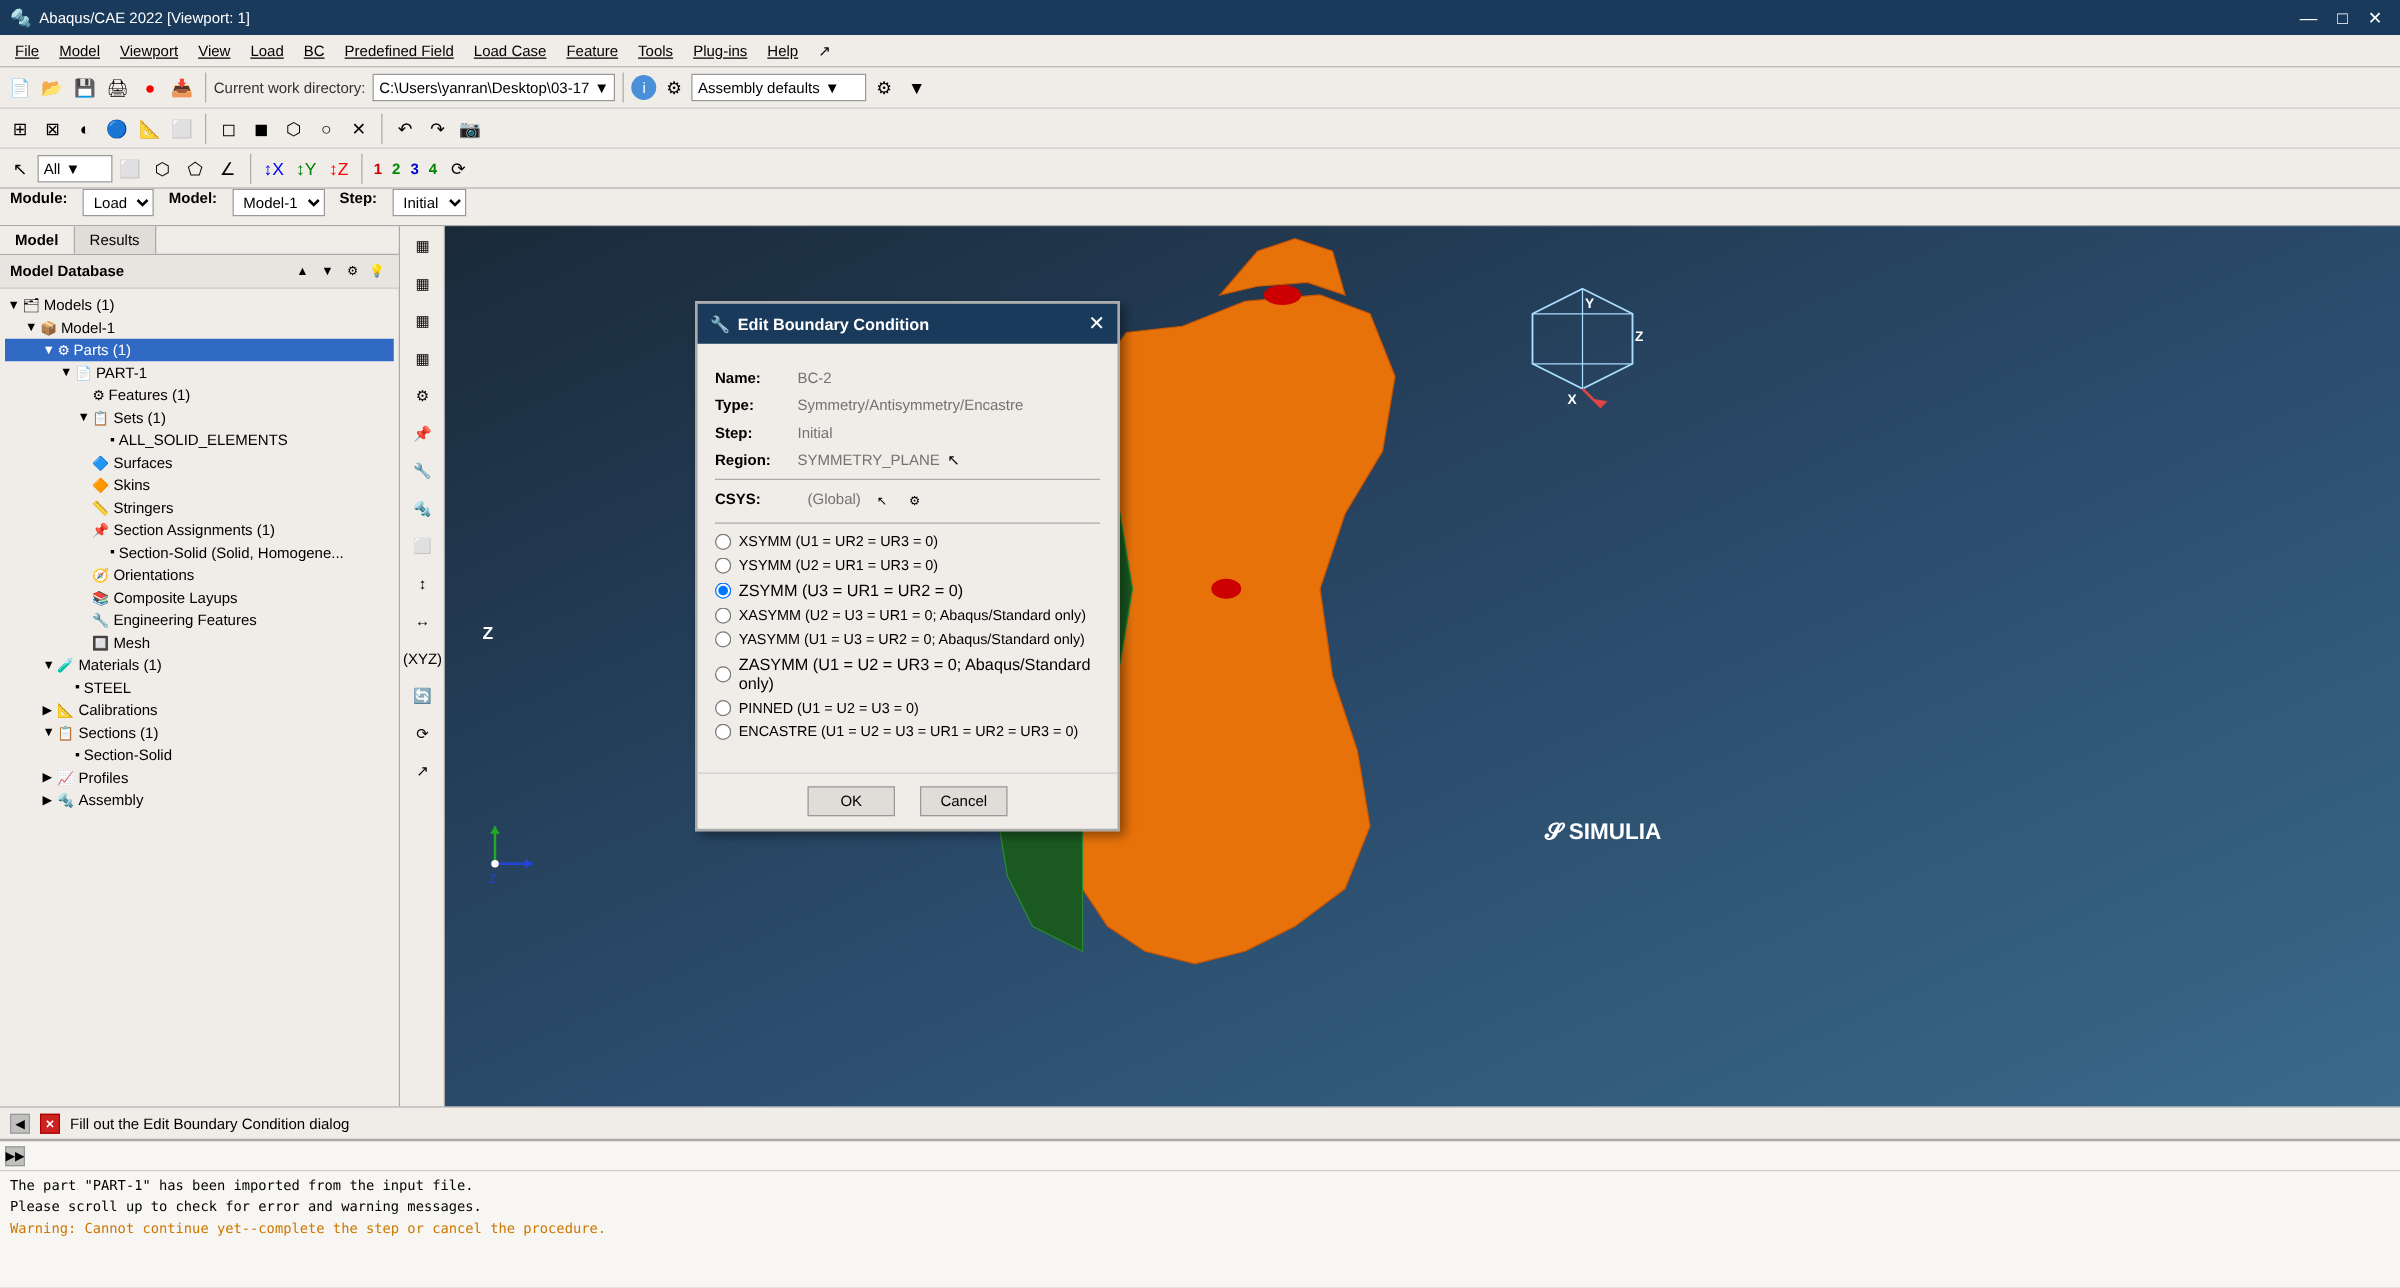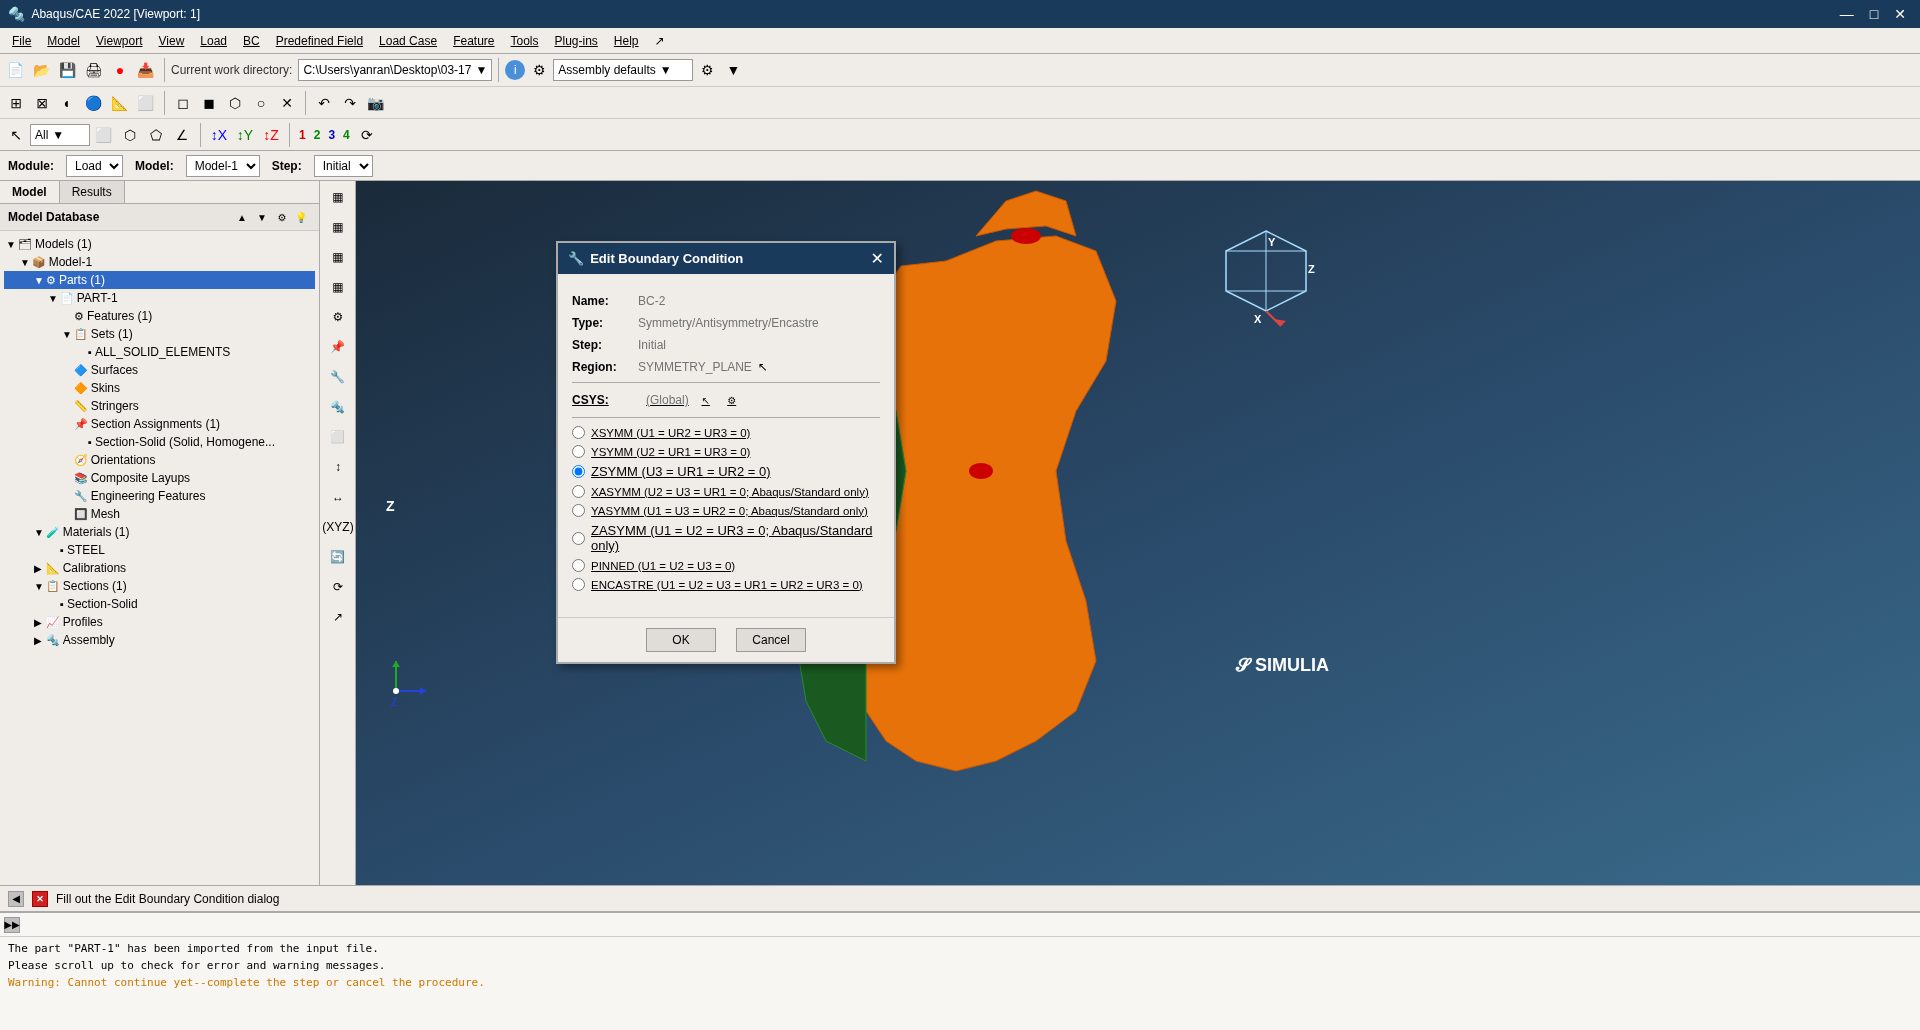--- a/index.html
+++ b/index.html
@@ -19,21 +19,21 @@
     #toolbar-area { background: #f0ede8; border-bottom: 1px solid #aaa; }
     #toolbar1 { display: flex; align-items: center; padding: 2px 4px; gap: 2px; height: 32px; }
     #toolbar2 { display: flex; align-items: center; padding: 2px 4px; gap: 2px; height: 32px; border-top: 1px solid #ccc; }
     #toolbar3 { display: flex; align-items: center; padding: 2px 4px; gap: 2px; height: 32px; border-top: 1px solid #ccc; }
     .tb-sep { width: 1px; height: 24px; background: #aaa; margin: 0 4px; }
     .tb-btn { width: 24px; height: 24px; border: 1px solid transparent; background: none; cursor: pointer; display: flex; align-items: center; justify-content: center; font-size: 14px; }
     .tb-dropdown { display: flex; align-items: center; border: 1px solid #999; background: white; padding: 2px 4px; height: 22px; font-size: 12px; gap: 4px; cursor: pointer; }
     .cwd-label { font-size: 12px; color: #333; margin-right: 4px; }
 
     
-    #module-bar { background: #f0ede8; height: 30px; display: flex; align-items: center; padding: 0 8px; gap: 12px; border-bottom: 1px solid #aaa; }
+    #module-bar { background: #f0ede8; height: 30px; display: flex; align-items: flex-start; padding: 0 8px; gap: 12px; border-bottom: 1px solid #aaa; }
     .module-label { font-size: 12px; font-weight: bold; }
     .module-select { height: 22px; font-size: 12px; border: 1px solid #999; background: white; padding: 0 4px; cursor: pointer; }
 
     
     #left-panel { width: 320px; background: #f0ede8; border-right: 1px solid #aaa; display: flex; flex-direction: column; }
     #tabs-row { display: flex; border-bottom: 1px solid #aaa; }
     .tab { padding: 4px 12px; cursor: pointer; font-size: 12px; border-right: 1px solid #aaa; background: #e0ddd8; }
     .tab.active { background: #f0ede8; font-weight: bold; }
     #tree-header { display: flex; align-items: center; justify-content: space-between; padding: 4px 8px; border-bottom: 1px solid #ccc; background: #e8e5e0; }
     #tree-area { flex: 1; overflow-y: auto; padding: 4px; }
@@ -58,22 +58,22 @@
     #status-messages { flex: 1; overflow-y: auto; padding: 4px 8px; font-family: monospace; font-size: 11px; }
     .status-msg { padding: 1px 0; }
     #dialog { position: absolute; top: 60px; left: 200px; width: 340px; background: #f0ede8; border: 2px solid #aaa; box-shadow: 4px 4px 8px rgba(0,0,0,0.4); pointer-events: all; }
     #dialog-title-bar { background: #1a3a5c; color: white; padding: 6px 10px; display: flex; align-items: center; justify-content: space-between; font-size: 13px; font-weight: bold; }
     #dialog-close { color: white; background: none; border: none; cursor: pointer; font-size: 16px; }
     #dialog-body { padding: 20px 14px; }
     .dialog-row { display: flex; align-items: center; margin-bottom: 8px; font-size: 12px; }
     .dialog-label { font-weight: bold; min-width: 60px; margin-right: 6px; }
     .dialog-value { color: #737373; }
     .dialog-divider { border: none; border-top: 1px solid #aaa; margin: 8px 0; }
-    .dialog-csys-row { display: flex; align-items: center; margin-bottom: 8px; gap: 8px; text-decoration: underline; }
-    .radio-row { display: flex; align-items: center; margin-bottom: 6px; font-size: 12px; gap: 6px; text-decoration: underline; }
+    .dialog-csys-row { display: flex; margin-bottom: 8px; gap: 8px; }
+    .radio-row { display: flex; align-items: center; margin-bottom: 6px; font-size: 12px; gap: 6px; }
     .radio-row input[type="radio"] { margin: 0; }
     #dialog-buttons { display: flex; justify-content: center; gap: 20px; padding: 10px; border-top: 1px solid #ccc; }
     .dialog-btn { min-width: 70px; padding: 4px 12px; font-size: 12px; border: 1px solid #999; background: #e0ddd8; cursor: pointer; }
 
     
     #bottom-hint { height: 26px; background: #f0ede8; border-top: 1px solid #aaa; display: flex; align-items: center; padding: 0 8px; gap: 8px; }
     .hint-btn { width: 16px; height: 16px; border: 1px solid #999; background: #c0c0c0; cursor: pointer; display: flex; align-items: center; justify-content: center; font-size: 10px; }
 
     
     ::-webkit-scrollbar { width: 12px; }

